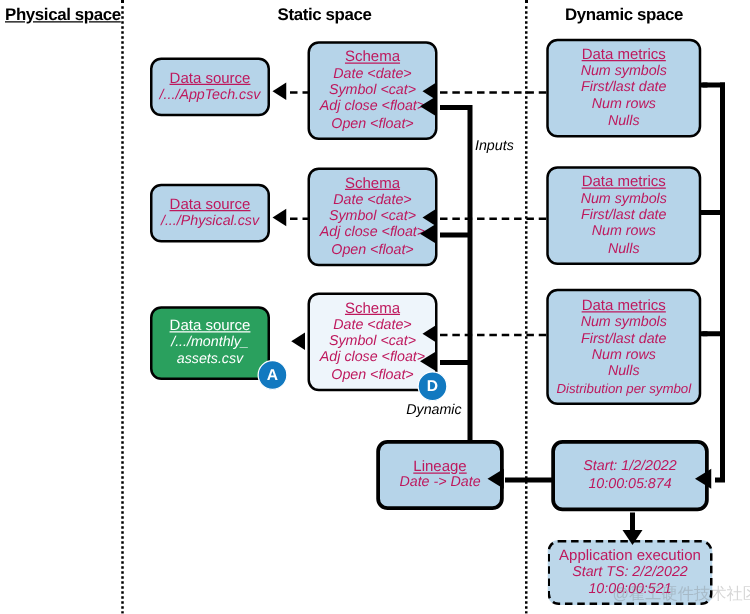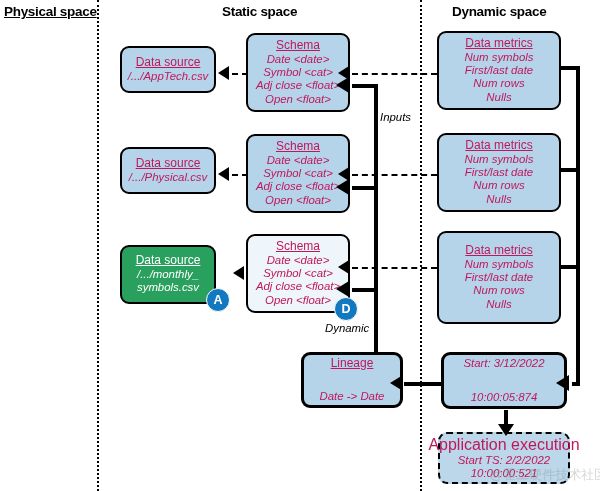--- a/index.html
+++ b/index.html
@@ -58,29 +58,29 @@
     text-underline-offset: 1px;
     line-height: 1.15;
     white-space: nowrap;
   }
   .node .line {
     font-size: 11.4px;
     font-style: italic;
     line-height: 1.15;
     white-space: nowrap;
   }
-  .node.thick { border-width: 3.5px; justify-content: space-between; }
+  .node.thick { border-width: 3.5px; }
   .node.light { background: #eef5fb; }
   .node.green { background: #2aa05e; color: #ffffff; }
   .node.green .title { color: #ffffff; }
   .node.dashed {
     border: 2.5px dashed #000;
     background: #bcd7ea;
   }
-  .node.dashed .title { text-decoration: none; font-size: 16px; }
+  .node.dashed .title { text-decoration: none; font-size: 12px; }
 
   
   .badge {
     position: absolute;
     width: 22px;
     height: 22px;
     border-radius: 50%;
     background: #1279c0;
     border: 1.5px solid #ffffff;
     color: #ffffff;
@@ -216,21 +216,21 @@
   </div>
 
   <div class="node" style="left:120px; top:147px; width:96px; height:47px;">
     <div class="title">Data source</div>
     <div class="line">/.../Physical.csv</div>
   </div>
 
   <div class="node green" style="left:120px; top:245px; width:96px; height:59px;">
     <div class="title">Data source</div>
     <div class="line">/.../monthly_</div>
-    <div class="line">symbols.csv</div>
+    <div class="line">assets.csv</div>
   </div>
   <div class="badge" style="left:206px; top:288px;">A</div>
 
   <div class="node" style="left:246px; top:33px; width:104px; height:79px;">
     <div class="title">Schema</div>
     <div class="line">Date &lt;date&gt;</div>
     <div class="line">Symbol &lt;cat&gt;</div>
     <div class="line">Adj close &lt;float&gt;</div>
     <div class="line">Open &lt;float&gt;</div>
   </div>
@@ -270,29 +270,30 @@
     <div class="line">Num rows</div>
     <div class="line">Nulls</div>
   </div>
 
   <div class="node" style="left:437px; top:231px; width:124px; height:93px;">
     <div class="title">Data metrics</div>
     <div class="line">Num symbols</div>
     <div class="line">First/last date</div>
     <div class="line">Num rows</div>
     <div class="line">Nulls</div>
+    <div class="line" style="font-size:10.6px;">Distribution per symbol</div>
   </div>
 
   <div class="node thick" style="left:301px; top:352px; width:102px; height:56px;">
     <div class="title">Lineage</div>
     <div class="line">Date -&gt; Date</div>
   </div>
 
   <div class="node thick" style="left:441px; top:352px; width:126px; height:57px;">
-    <div class="line">Start: 3/12/2022</div>
+    <div class="line">Start: 1/2/2022</div>
     <div class="line">10:00:05:874</div>
   </div>
 
   <div class="node dashed" style="left:438px; top:432px; width:132px; height:52px;">
     <div class="title">Application execution</div>
     <div class="line">Start TS: 2/2/2022</div>
     <div class="line">10:00:00:521</div>
   </div>
 
   <div class="watermark" style="left:490px; top:466px;">@霍工硬件技术社区</div>

